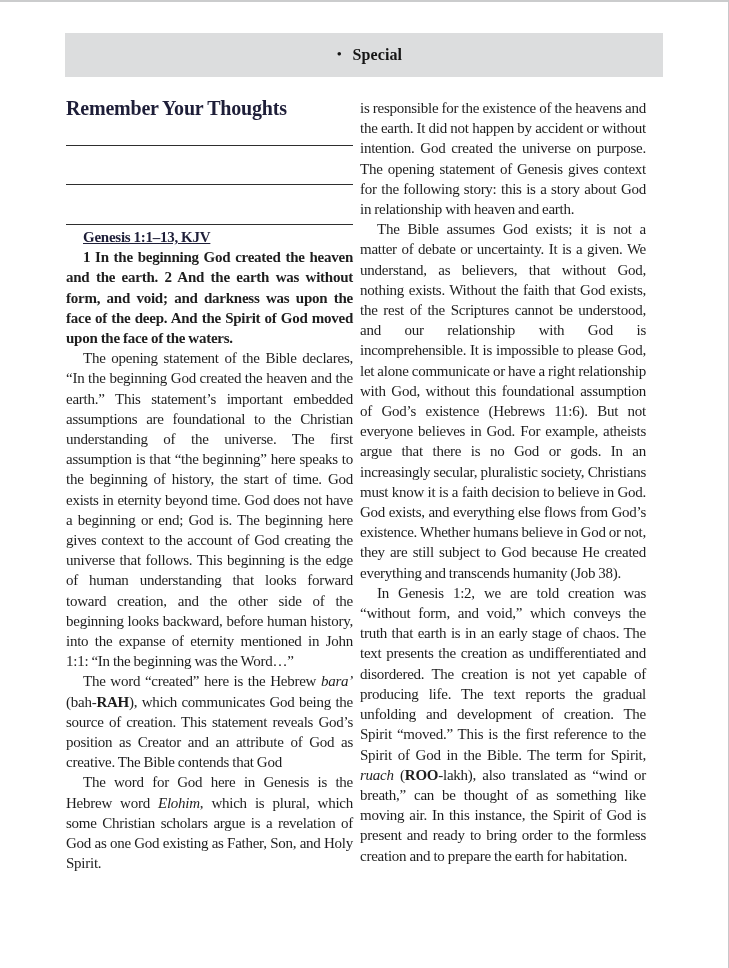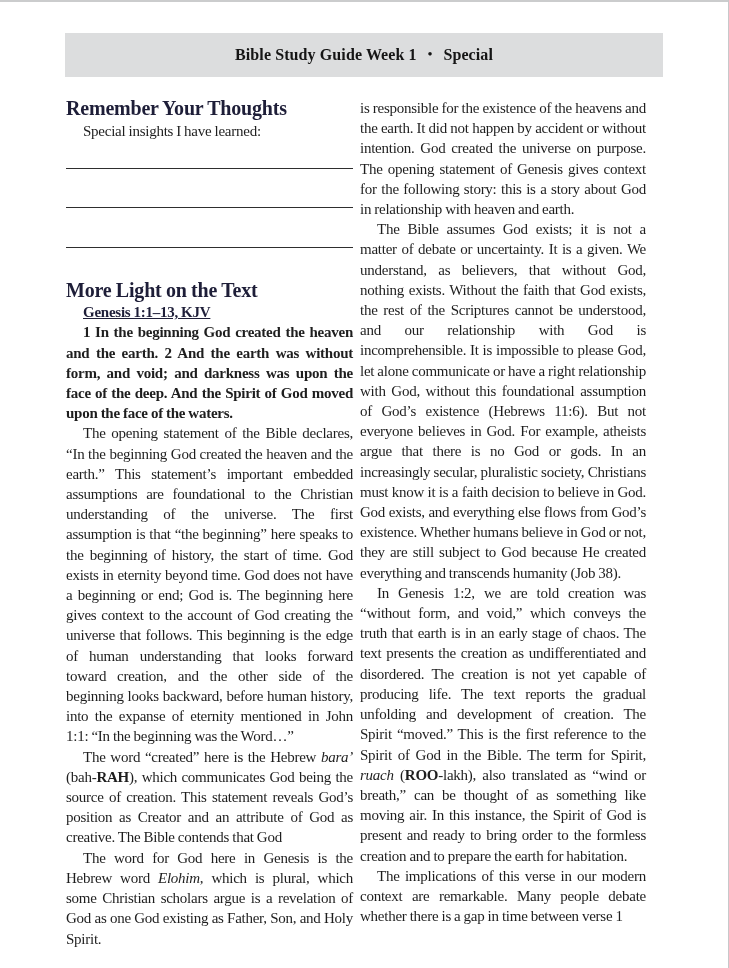--- a/index.html
+++ b/index.html
@@ -57,43 +57,39 @@
   .para .b { font-weight: 700; font-family: Liberation Serif, serif; }
   .para .i { font-style: italic; }
 </style>
 </head>
 <body>
 
 <div class="top-edge"></div>
 <div class="right-edge"></div>
 
 <div class="header-bar">
-  <span>Bible Study Guide Week 1</span>
   <span class="bullet">•</span>
   <span>Special</span>
 </div>
 
 <div class="col col-left">
   <h2 class="h-section">Remember Your Thoughts</h2>
-  <p class="subtext">Special insights I have learned:</p>
   <div class="write-lines">
       <div class="write-line"></div>
       <div class="write-line"></div>
       <div class="write-line"></div>
     </div>
-  <h2 class="h-section h-morelight">More Light on the Text</h2>
   <p class="ref">Genesis 1:1–13, KJV</p>
   <div>
       <p class="para indent"><span class="b">1 In the beginning God created the heaven and the earth. 2 And the earth was without form, and void; and darkness was upon the face of the deep. And the Spirit of God moved upon the face of the waters.</span></p>
       <p class="para indent"><span>The opening statement of the Bible declares, “In the beginning God created the heaven and the earth.” This statement’s important embedded assumptions are foundational to the Christian understanding of the universe. The first assumption is that “the beginning” here speaks to the beginning of history, the start of time. God exists in eternity beyond time. God does not have a beginning or end; God is. The beginning here gives context to the account of God creating the universe that follows. This beginning is the edge of human understanding that looks forward toward creation, and the other side of the beginning looks backward, before human history, into the expanse of eternity mentioned in John 1:1: “In the beginning was the Word…”</span></p>
       <p class="para indent"><span>The word “created” here is the Hebrew </span><span class="i">bara’</span><span> (bah-</span><span class="b">RAH</span><span>), which communicates God being the source of creation. This statement reveals God’s position as Creator and an attribute of God as creative. The Bible contends that God</span></p>
       <p class="para indent"><span>The word for God here in Genesis is the Hebrew word </span><span class="i">Elohim</span><span>, which is plural, which some Christian scholars argue is a revelation of God as one God existing as Father, Son, and Holy Spirit.</span></p>
     </div>
 </div>
 
 <div class="col col-right">
   <div>
       <p class="para"><span>is responsible for the existence of the heavens and the earth. It did not happen by accident or without intention. God created the universe on purpose. The opening statement of Genesis gives context for the following story: this is a story about God in relationship with heaven and earth.</span></p>
       <p class="para indent"><span>The Bible assumes God exists; it is not a matter of debate or uncertainty. It is a given. We understand, as believers, that without God, nothing exists. Without the faith that God exists, the rest of the Scriptures cannot be understood, and our relationship with God is incomprehensible. It is impossible to please God, let alone communicate or have a right relationship with God, without this foundational assumption of God’s existence (Hebrews 11:6). But not everyone believes in God. For example, atheists argue that there is no God or gods. In an increasingly secular, pluralistic society, Christians must know it is a faith decision to believe in God. God exists, and everything else flows from God’s existence. Whether humans believe in God or not, they are still subject to God because He created everything and transcends humanity (Job 38).</span></p>
       <p class="para indent"><span>In Genesis 1:2, we are told creation was “without form, and void,” which conveys the truth that earth is in an early stage of chaos. The text presents the creation as undifferentiated and disordered. The creation is not yet capable of producing life. The text reports the gradual unfolding and development of creation. The Spirit “moved.” This is the first reference to the Spirit of God in the Bible. The term for Spirit, </span><span class="i">ruach</span><span> (</span><span class="b">ROO</span><span>-lakh), also translated as “wind or breath,” can be thought of as something like moving air. In this instance, the Spirit of God is present and ready to bring order to the formless creation and to prepare the earth for habitation.</span></p>
-      <p class="para indent"><span>The implications of this verse in our modern context are remarkable. Many people debate whether there is a gap in time between verse 1</span></p>
     </div>
 </div>
 
 </body></html>

